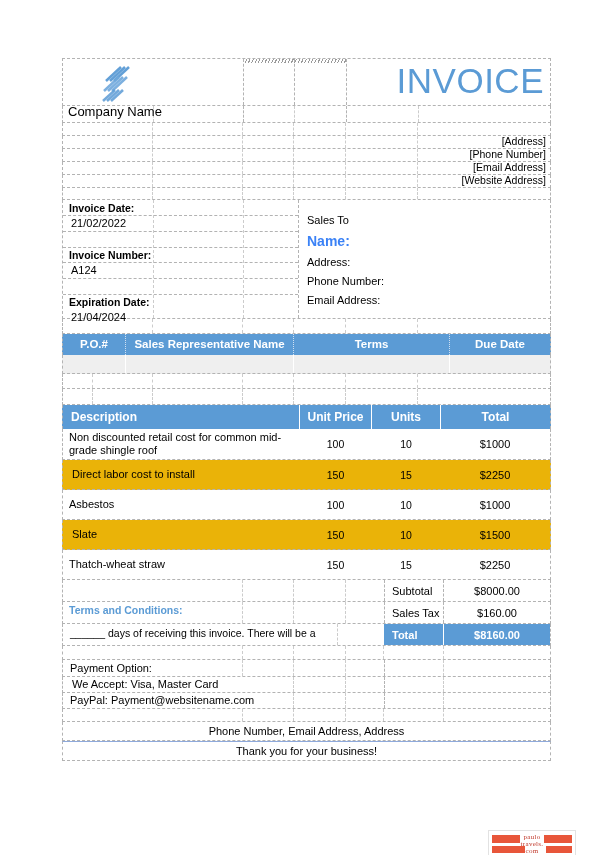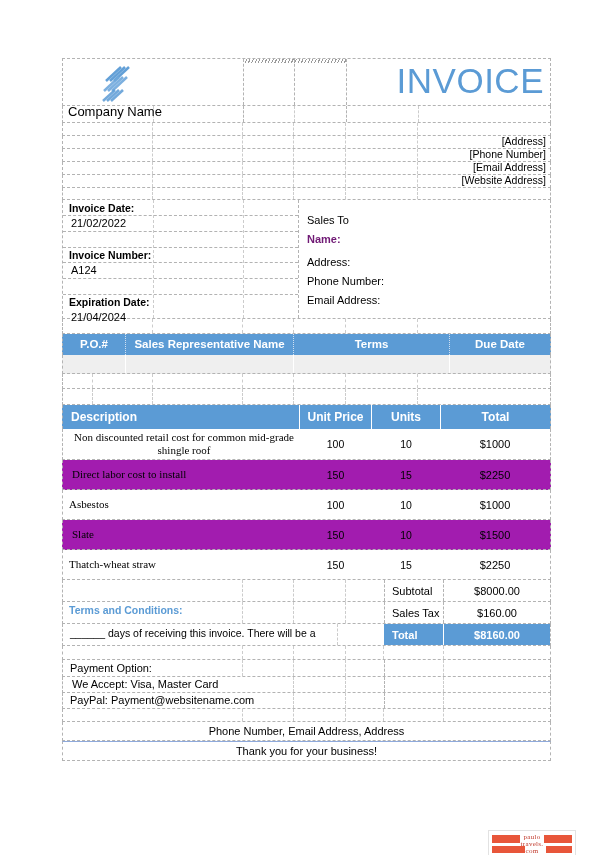--- a/index.html
+++ b/index.html
@@ -157,23 +157,23 @@
   }
   .bt-label {
     position: absolute;
     left: 8px;
     font-size: 11px;
     color: #000;
   }
   .bt-name {
     position: absolute;
     left: 8px;
-    font-size: 11px;
+    font-size: 14px;
     font-weight: 600;
-    color: #701a75;
+    color: #3b82f6;
   }
 
   
   .blue-head {
     display: flex;
     height: 21px;
     background: #5B9BD5;
     color: #ffffff;
     font-size: 11.5px;
     font-weight: bold;
@@ -234,35 +234,34 @@
   .item-row {
     display: flex;
     box-sizing: border-box;
     border-left: 1px dashed #b3b3b3;
     border-right: 1px dashed #b3b3b3;
     border-bottom: 1px dashed #b3b3b3;
     font-size: 11px;
     color: #000;
     align-items: center;
   }
-  .item-row.alt { background: #a21caf; }
+  .item-row.alt { background: #eab308; }
   .item-row .cell {
     box-sizing: border-box;
     height: 100%;
     display: flex;
     align-items: center;
     justify-content: center;
     border-right: 1px solid transparent;
   }
   .item-row .cell.desc {
     justify-content: flex-start;
     padding-left: 6px;
-    text-align: center;
+    text-align: left;
     line-height: 13.5px;
-    font-family: Liberation Serif, serif;
   }
   .item-row .cell.num { font-size: 10.5px; }
 
   
   .mix-row {
     display: flex;
     box-sizing: border-box;
     border-left: 1px dashed #b3b3b3;
     border-right: 1px dashed #b3b3b3;
     border-bottom: 1px dashed #b3b3b3;

